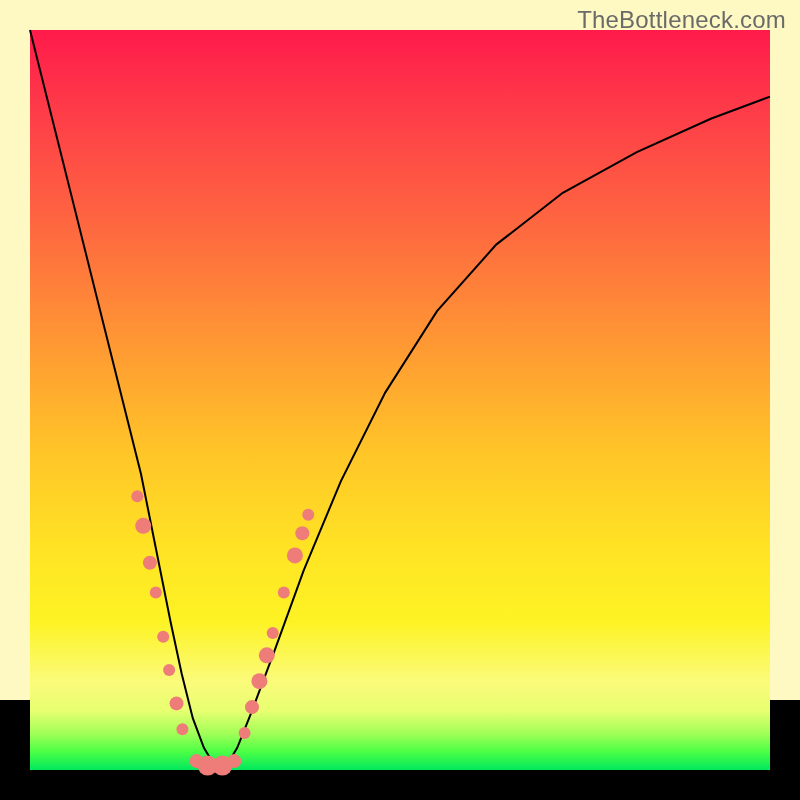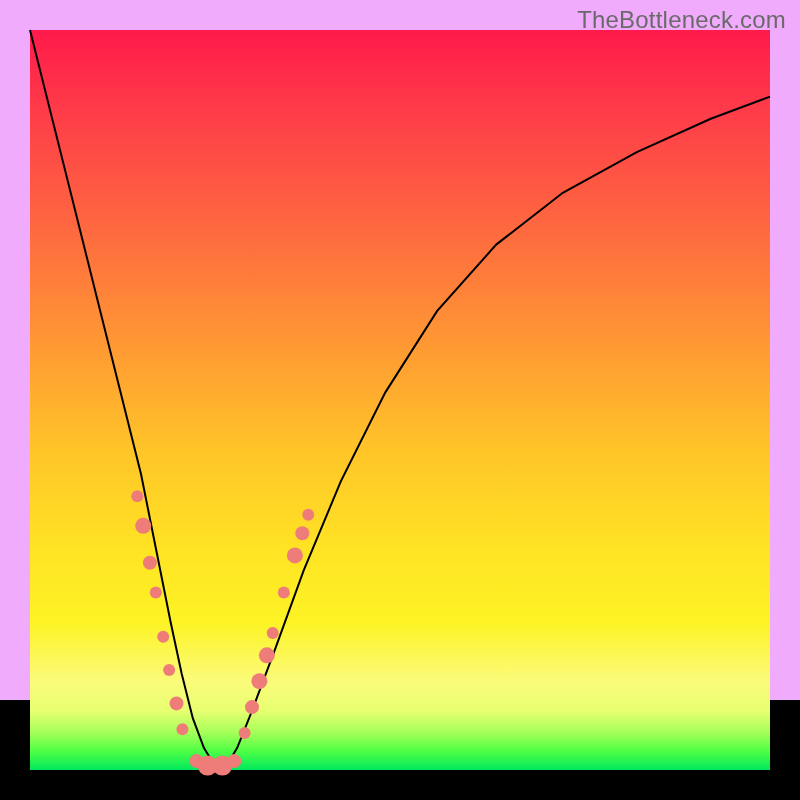--- a/index.html
+++ b/index.html
@@ -10,21 +10,21 @@
     overflow: hidden;
     background: #000;
     font-family: Arial, Helvetica, sans-serif;
   }
   .frame {
     position: absolute;
     left: 0;
     top: 0;
     width: 800px;
     height: 700px;
-    background: #f0abfc;
+    background: #fef9c3;
   }
   .plot {
     position: absolute;
     left: 30px;
     top: 30px;
     width: 740px;
     height: 740px;
     
     background: linear-gradient(
       to bottom,

